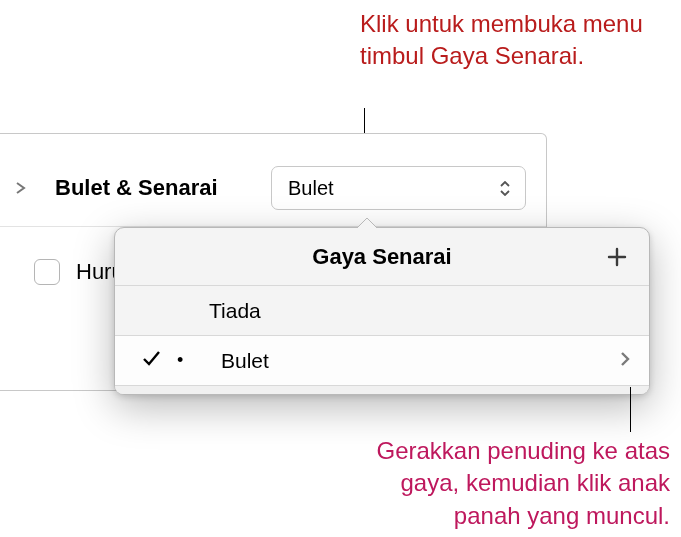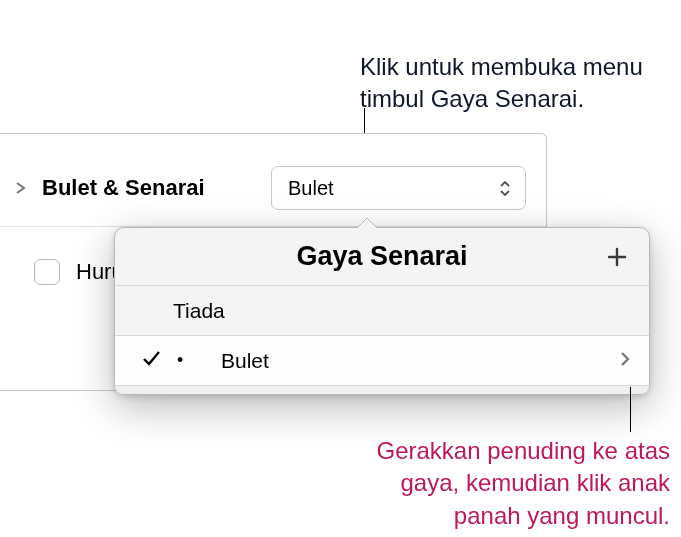--- a/index.html
+++ b/index.html
@@ -13,22 +13,21 @@
       height: 537px;
       background: #fff;
       position: relative;
     }
     .annotation-top {
       position: absolute;
       left: 360px;
       top: 8px;
       font-size: 24px;
       line-height: 1.35;
-      color: #0f172a;
-      margin-top: 43px;
+      color: #b91c1c;
     }
     .callout-line-top {
       position: absolute;
       left: 364px;
       top: 108px;
       width: 1px;
       height: 58px;
       background: #000;
     }
     .panel {
@@ -40,21 +39,21 @@
       border: 1px solid #c8c8c8;
       border-left: none;
       border-radius: 0 6px 6px 0;
       background: #fff;
       overflow: visible;
     }
     .section-header {
       display: flex;
       align-items: center;
       padding: 32px 20px 16px 14px;
-      gap: 14px;
+      gap: 27px;
     }
     .disclosure {
       width: 14px;
       height: 14px;
       display: inline-flex;
       align-items: center;
       justify-content: center;
       color: #666;
     }
     .section-title {
@@ -120,21 +119,21 @@
     }
     .popup-header {
       display: flex;
       align-items: center;
       justify-content: center;
       height: 58px;
       position: relative;
       border-bottom: 1px solid #d8d8d8;
     }
     .popup-title {
-      font-size: 27px;
+      font-size: 22px;
       font-weight: 700;
       color: #000;
     }
     .add-button {
       position: absolute;
       right: 18px;
       top: 50%;
       transform: translateY(-50%);
       width: 28px;
       height: 28px;
@@ -150,21 +149,21 @@
       padding: 0 18px 0 26px;
       border-bottom: 1px solid #d8d8d8;
       font-size: 21px;
       color: #000;
       position: relative;
     }
     .menu-item:last-child {
       border-bottom: none;
     }
     .menu-item-label {
-      margin-left: 32px;
+      margin-left: 68px;
     }
     .menu-item.selected .check {
       position: absolute;
       left: 26px;
     }
     .menu-item .bullet-mark {
       position: absolute;
       left: 62px;
       font-size: 18px;
       color: #000;

